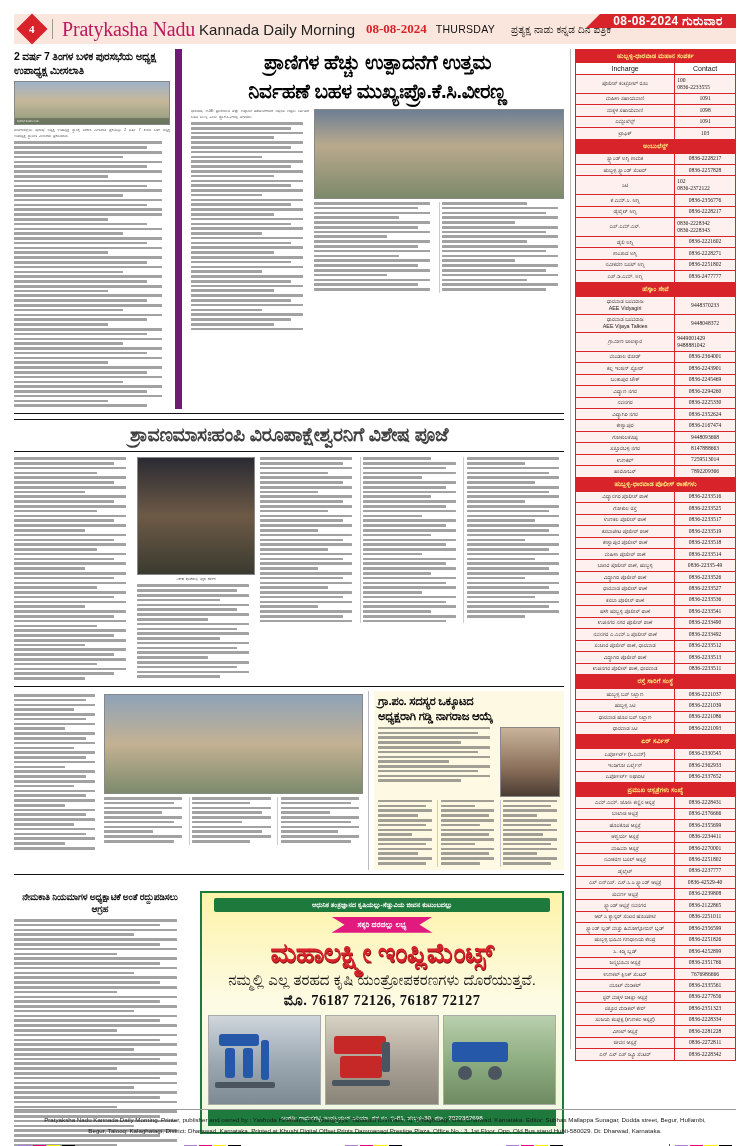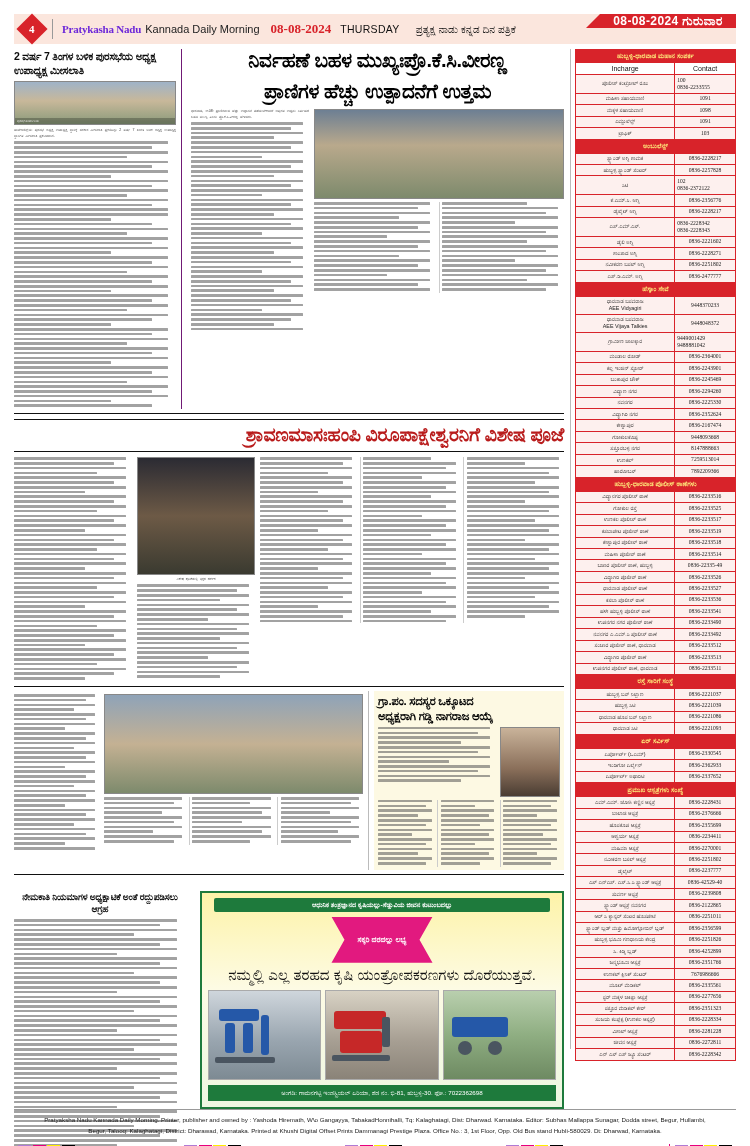--- a/index.html
+++ b/index.html
@@ -30,23 +30,23 @@
     flex: 0 0 auto;
   }
   .logo-badge span {
     transform: rotate(-45deg);
     color:#fff; font-weight:bold; font-size:11px;
     font-family:"Liberation Serif", serif;
   }
   .mh-divider { width:1px; height:20px; background:#999; margin:0 9px; }
   .mh-title {
     font-family:"Liberation Serif", serif;
-    font-weight:bold; font-size:11px; color:#6d28d9; letter-spacing:-0.2px;
-  }
-  .mh-sub { font-size:11px; color:#222; margin-left:4px; font-family:"Liberation Sans",sans-serif;}
+    font-weight:normal; font-size:20px; color:#be185d; letter-spacing:-0.2px;
+  }
+  .mh-sub { font-size:15px; color:#222; margin-left:4px; font-family:"Liberation Sans",sans-serif;}
   .mh-date { color:#d8232a; font-weight:bold; font-size:13px; margin-left:11px; font-family:"Liberation Serif",serif;text-align:center;}
   .mh-day { font-size:10.5px; color:#111; margin-left:9px; letter-spacing:0.3px;}
   .mh-kn { font-size:10.5px; color:#111; margin-left:16px; }
   .mh-red-tab {
     position:absolute; right:0; top:0; height:14px;
     background:#d8232a; color:#fff;
     display:flex; align-items:center; padding:0 8px 0 22px;
     font-size:12px; font-weight:bold; letter-spacing:0.4px;
     clip-path: polygon(14px 0, 100% 0, 100% 100%, 0 100%);
     min-width:150px; justify-content:center;
@@ -61,33 +61,33 @@
   .col-main { width: 556px; flex:0 0 556px; padding-right:6px; }
   .col-side { width: 166px; flex:0 0 166px; border-left:1px solid #bbb; padding-left:4px;}
   .body-text {
     font-size:3.6px; line-height:1.55; color:#3a3a3a;
     text-align:justify; word-spacing:1px;
   }
   .body-text p { margin-bottom:2px; }
 
   
   .top-row { display:flex; gap:6px; border-bottom:1.5px solid #111; padding-bottom:4px;}
-  .story-a { width:168px; flex:0 0 168px; border-right:1px solid #701a75; padding-right:5px;}
+  .story-a { width:168px; flex:0 0 168px; border-right:7px solid #701a75; padding-right:5px;}
   .story-b { flex:1; padding-left:3px;}
 
   .hl-sm {
     font-size:10.5px; font-weight:bold; line-height:1.35; color:#0b0b0b;
     margin-bottom:4px; letter-spacing:-0.2px;
   }
   .hl-lg {
     font-size:20px; font-weight:bold; line-height:1.3; color:#000;
     text-align:center; letter-spacing:-0.4px; margin-bottom:5px;
   }
   .hl-band {
-    font-size:19px; font-weight:bold; color:#b91c1c; text-align:right;
+    font-size:19px; font-weight:bold; color:#404040; text-align:center;
     border-top:1.5px solid #111; border-bottom:1.5px solid #111;
     padding:4px 0 5px 0; margin:5px 0 5px 0; letter-spacing:-0.3px;
   }
   .hl-md {
     font-size:14.5px; font-weight:bold; color:#000; line-height:1.3;
     letter-spacing:-0.3px;
   }
 
   
   .photo { position:relative; overflow:hidden; border:0.5px solid #888; }
@@ -126,21 +126,21 @@
     position:relative;
   }
   .ad-green-bar {
     background:#1e7a3c; color:#fff; text-align:center;
     font-size:6.5px; font-weight:bold; padding:3px 6px;
     border-radius:2px; margin:0 6px;
   }
   .ad-ribbon-wrap { display:flex; justify-content:center; margin-top:5px;}
   .ad-ribbon {
     background:#e2197f; color:#fff; font-size:7.5px; font-weight:bold;
-    padding:18px 26px; position:relative;
+    padding:3px 26px; position:relative;
     clip-path: polygon(0 0, 100% 0, calc(100% - 13px) 50%, 100% 100%, 0 100%, 13px 50%);
   }
   .ad-brand {
     text-align:center; color:#d8232a; font-weight:bold;
     font-size:27px; letter-spacing:-0.5px; margin-top:6px; line-height:1.1;
     text-shadow: 0.5px 0.5px 0 #7a0f12;
   }
   .ad-tag { text-align:center; font-size:15px; color:#111; margin-top:3px;}
   .ad-phone {
     text-align:center; font-size:14.5px; font-weight:bold; color:#111;
@@ -286,22 +286,22 @@
               <span class="ln s70"></span>
             <span class="ln s95"></span>
               <span class="ln s85"></span>
               <span class="ln s95"></span>
             <span class="ln s60"></span>
               <span class="ln s85"></span>
           </div>
         </div>
 
         <div class="story-b">
+          <div class="hl-lg">ಪ್ರಾಣಿಗಳ ಹೆಚ್ಚು ಉತ್ಪಾದನೆಗೆ ಉತ್ತಮ</div>
           <div class="hl-lg" style="margin-top:-2px;">ನಿರ್ವಹಣೆ ಬಹಳ ಮುಖ್ಯಃಪ್ರೊ.ಕೆ.ಸಿ.ವೀರಣ್ಣ</div>
-          <div class="hl-lg">ಪ್ರಾಣಿಗಳ ಹೆಚ್ಚು ಉತ್ಪಾದನೆಗೆ ಉತ್ತಮ</div>
 
           <div style="display:flex; gap:5px; margin-top:2px;">
             <div style="width:118px; flex:0 0 118px;">
               <div class="body-text">
                 <p>ಧಾರವಾಡ, ಆ.08: ಪ್ರಾಣಿಗಳಿಂದ ಹೆಚ್ಚು ಉತ್ಪಾದನೆ ಪಡೆಯಬೇಕಾದರೆ ಅವುಗಳ ಉತ್ತಮ ನಿರ್ವಹಣೆ ಬಹಳ ಮುಖ್ಯ ಎಂದು ಪ್ರೊ.ಕೆ.ಸಿ.ವೀರಣ್ಣ ಹೇಳಿದರು.</p>
                 <span class="ln s95"></span>
                   <span class="ln s85"></span>
                   <span class="ln s95"></span>
                 <span class="ln s70"></span>
                   <span class="ln s95"></span>
@@ -792,21 +792,23 @@
           </div>
 
         </div>
 
         <div class="bot-b">
           <div class="ad-main">
             <div class="ad-green-bar">ಆಧುನಿಕ ತಂತ್ರಜ್ಞಾನದ ಕೃಷಿಯಲ್ಲು-ಸೆಡ್ಡುವಿಯ ಜೀವನ ಕುಟುಂಬದಲ್ಲು</div>
             <div class="ad-ribbon-wrap">
               <div class="ad-ribbon">ಸಕ್ಕರಿ ದರದಲ್ಲು ಲಭ್ಯ</div>
             </div>
+            <div class="ad-brand">ಮಹಾಲಕ್ಷ್ಮೀ ಇಂಪ್ಲಿಮೆಂಟ್ಸ್</div>
             <div class="ad-tag">ನಮ್ಮಲ್ಲಿ ಎಲ್ಲ ತರಹದ ಕೃಷಿ ಯಂತ್ರೋಪಕರಣಗಳು ದೊರೆಯುತ್ತವೆ.</div>
+            <div class="ad-phone">ಮೊ. 76187 72126, 76187 72127</div>
             <div class="ad-prods">
               <div class="ad-prod pr1">
                 <span class="blue-blob" style="left:10px; top:18px; width:40px; height:12px;"></span>
                 <span class="blue-blob" style="left:16px; top:32px; width:10px; height:30px;"></span>
                 <span class="blue-blob" style="left:34px; top:32px; width:10px; height:30px;"></span>
                 <span class="blue-blob" style="left:52px; top:24px; width:8px; height:40px;"></span>
                 <span class="gray-blob" style="left:6px; top:66px; width:60px; height:6px;"></span>
               </div>
               <div class="ad-prod pr2">
                 <span class="red-blob" style="left:8px; top:20px; width:52px; height:18px;"></span>

